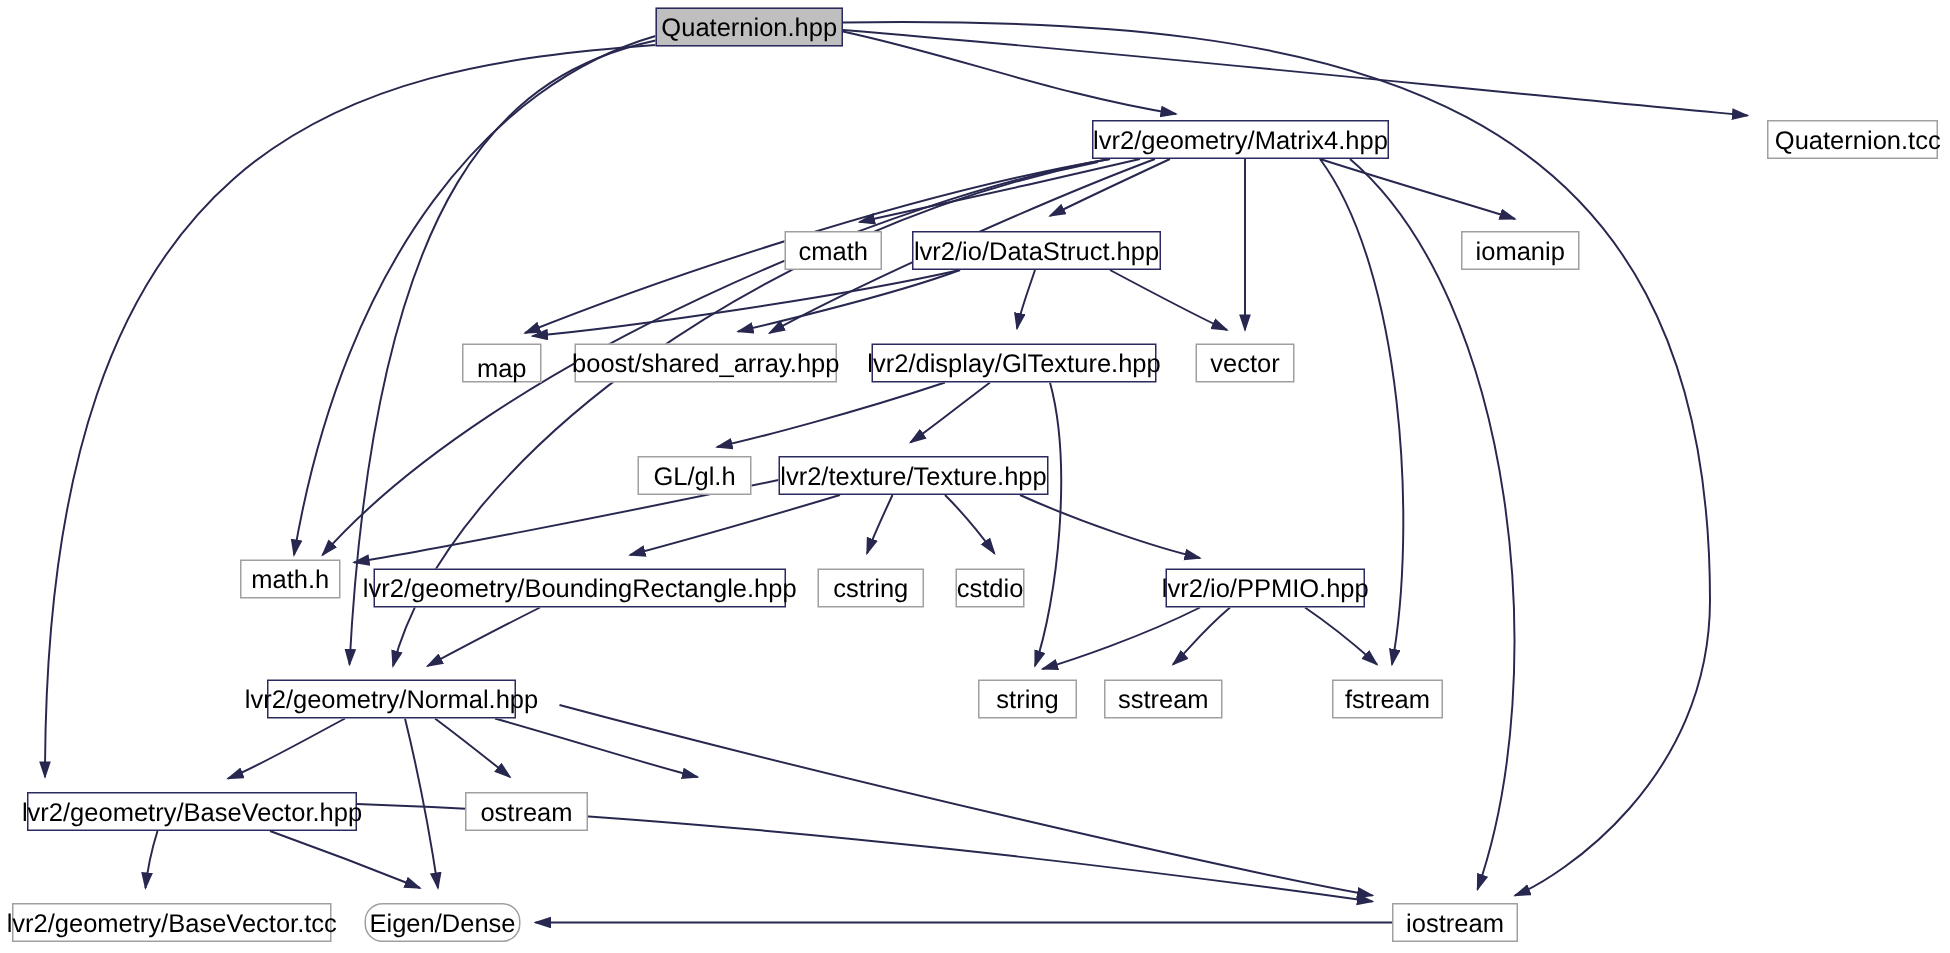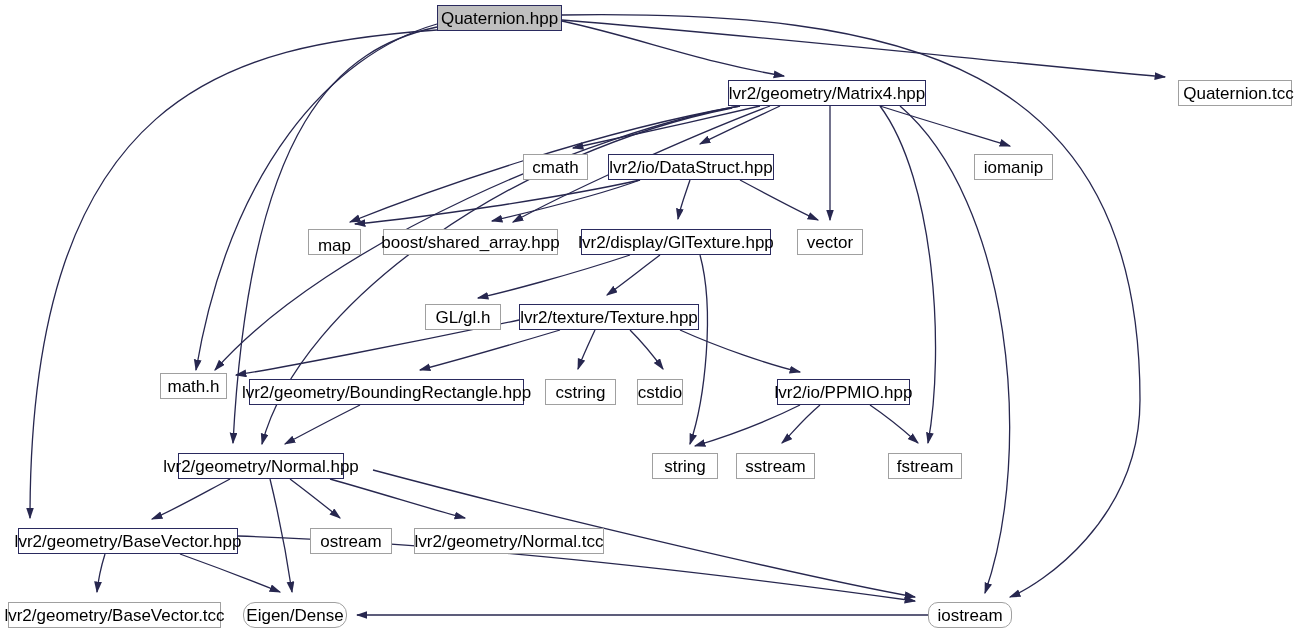--- a/index.html
+++ b/index.html
@@ -207,26 +207,23 @@
     </div>
   <div class="node thin" style="left:888px;top:453px;width:74px;height:26px;">
       <span>fstream</span>
     </div>
   <div class="node bold" style="left:18px;top:528px;width:220px;height:26px;">
       <span>lvr2/geometry/BaseVector.hpp</span>
     </div>
   <div class="node thin" style="left:310px;top:528px;width:82px;height:26px;">
       <span>ostream</span>
     </div>
-  <div class="node thin" style="left:414px;top:528px;width:190px;height:26px;">
-      <span>lvr2/geometry/Normal.tcc</span>
-    </div>
   <div class="node thin" style="left:8px;top:602px;width:213px;height:26px;">
       <span>lvr2/geometry/BaseVector.tcc</span>
     </div>
   <div class="node thin" style="left:243px;top:602px;width:104px;height:26px;border-radius:12px;">
       <span>Eigen/Dense</span>
     </div>
-  <div class="node thin" style="left:928px;top:602px;width:84px;height:26px;border-radius:10px;">
+  <div class="node thin" style="left:928px;top:602px;width:84px;height:26px;">
       <span>iostream</span>
     </div>
 
 </div>
 
 </body></html>

